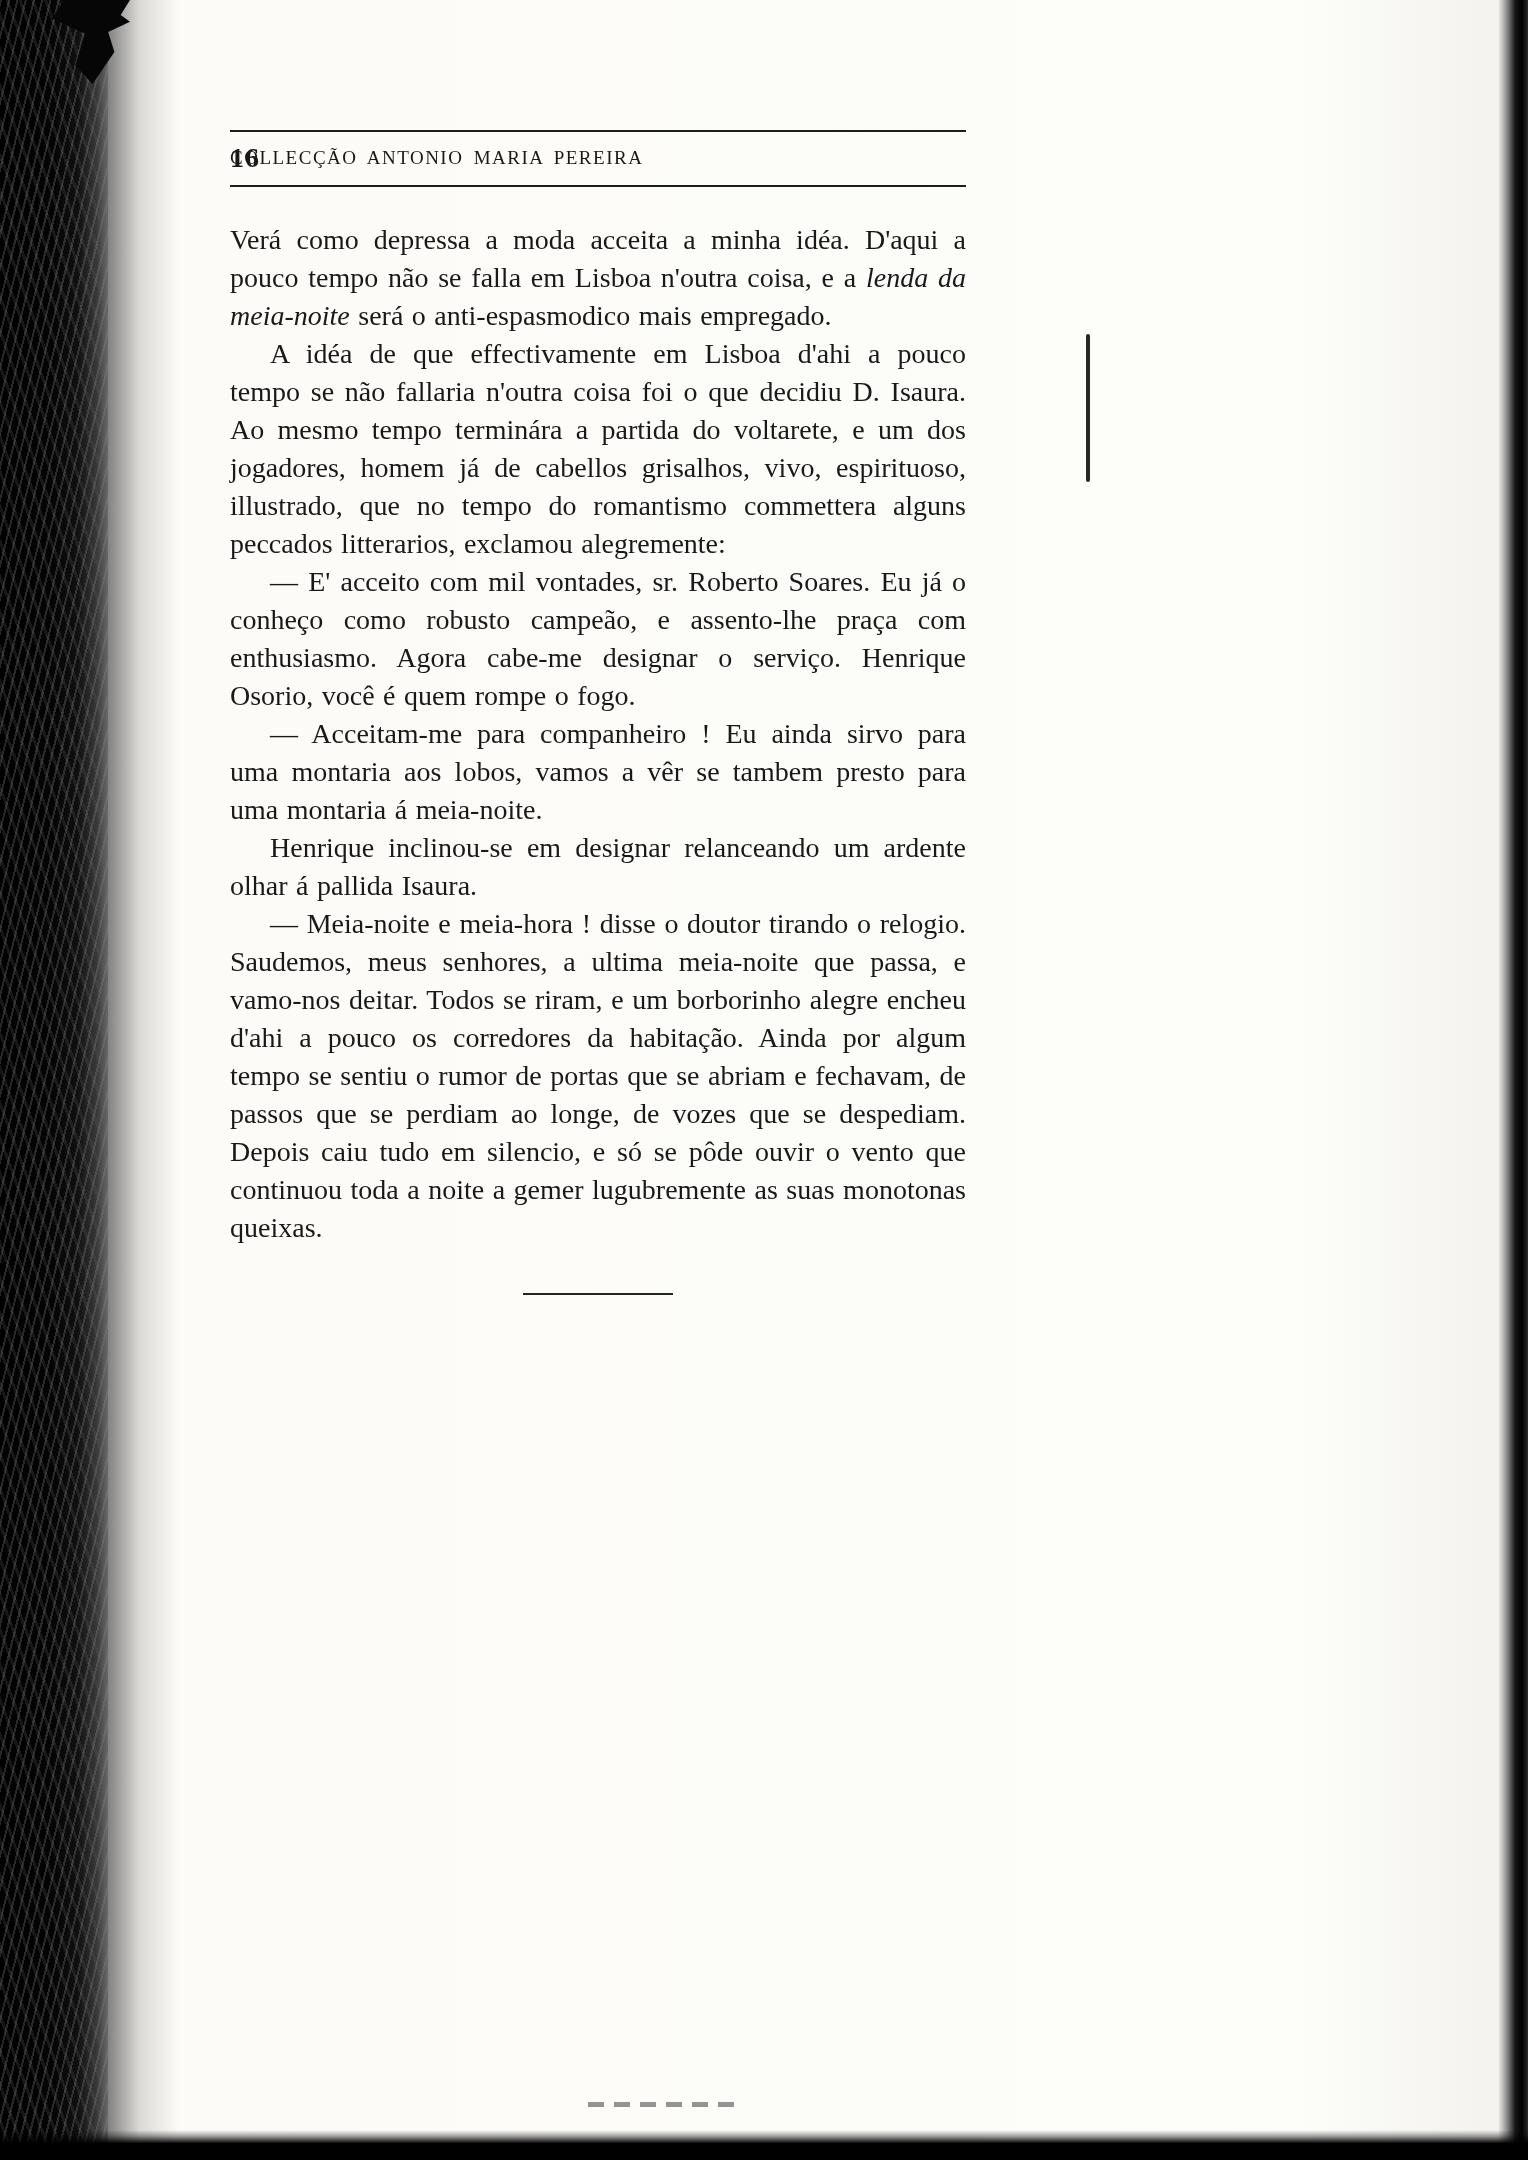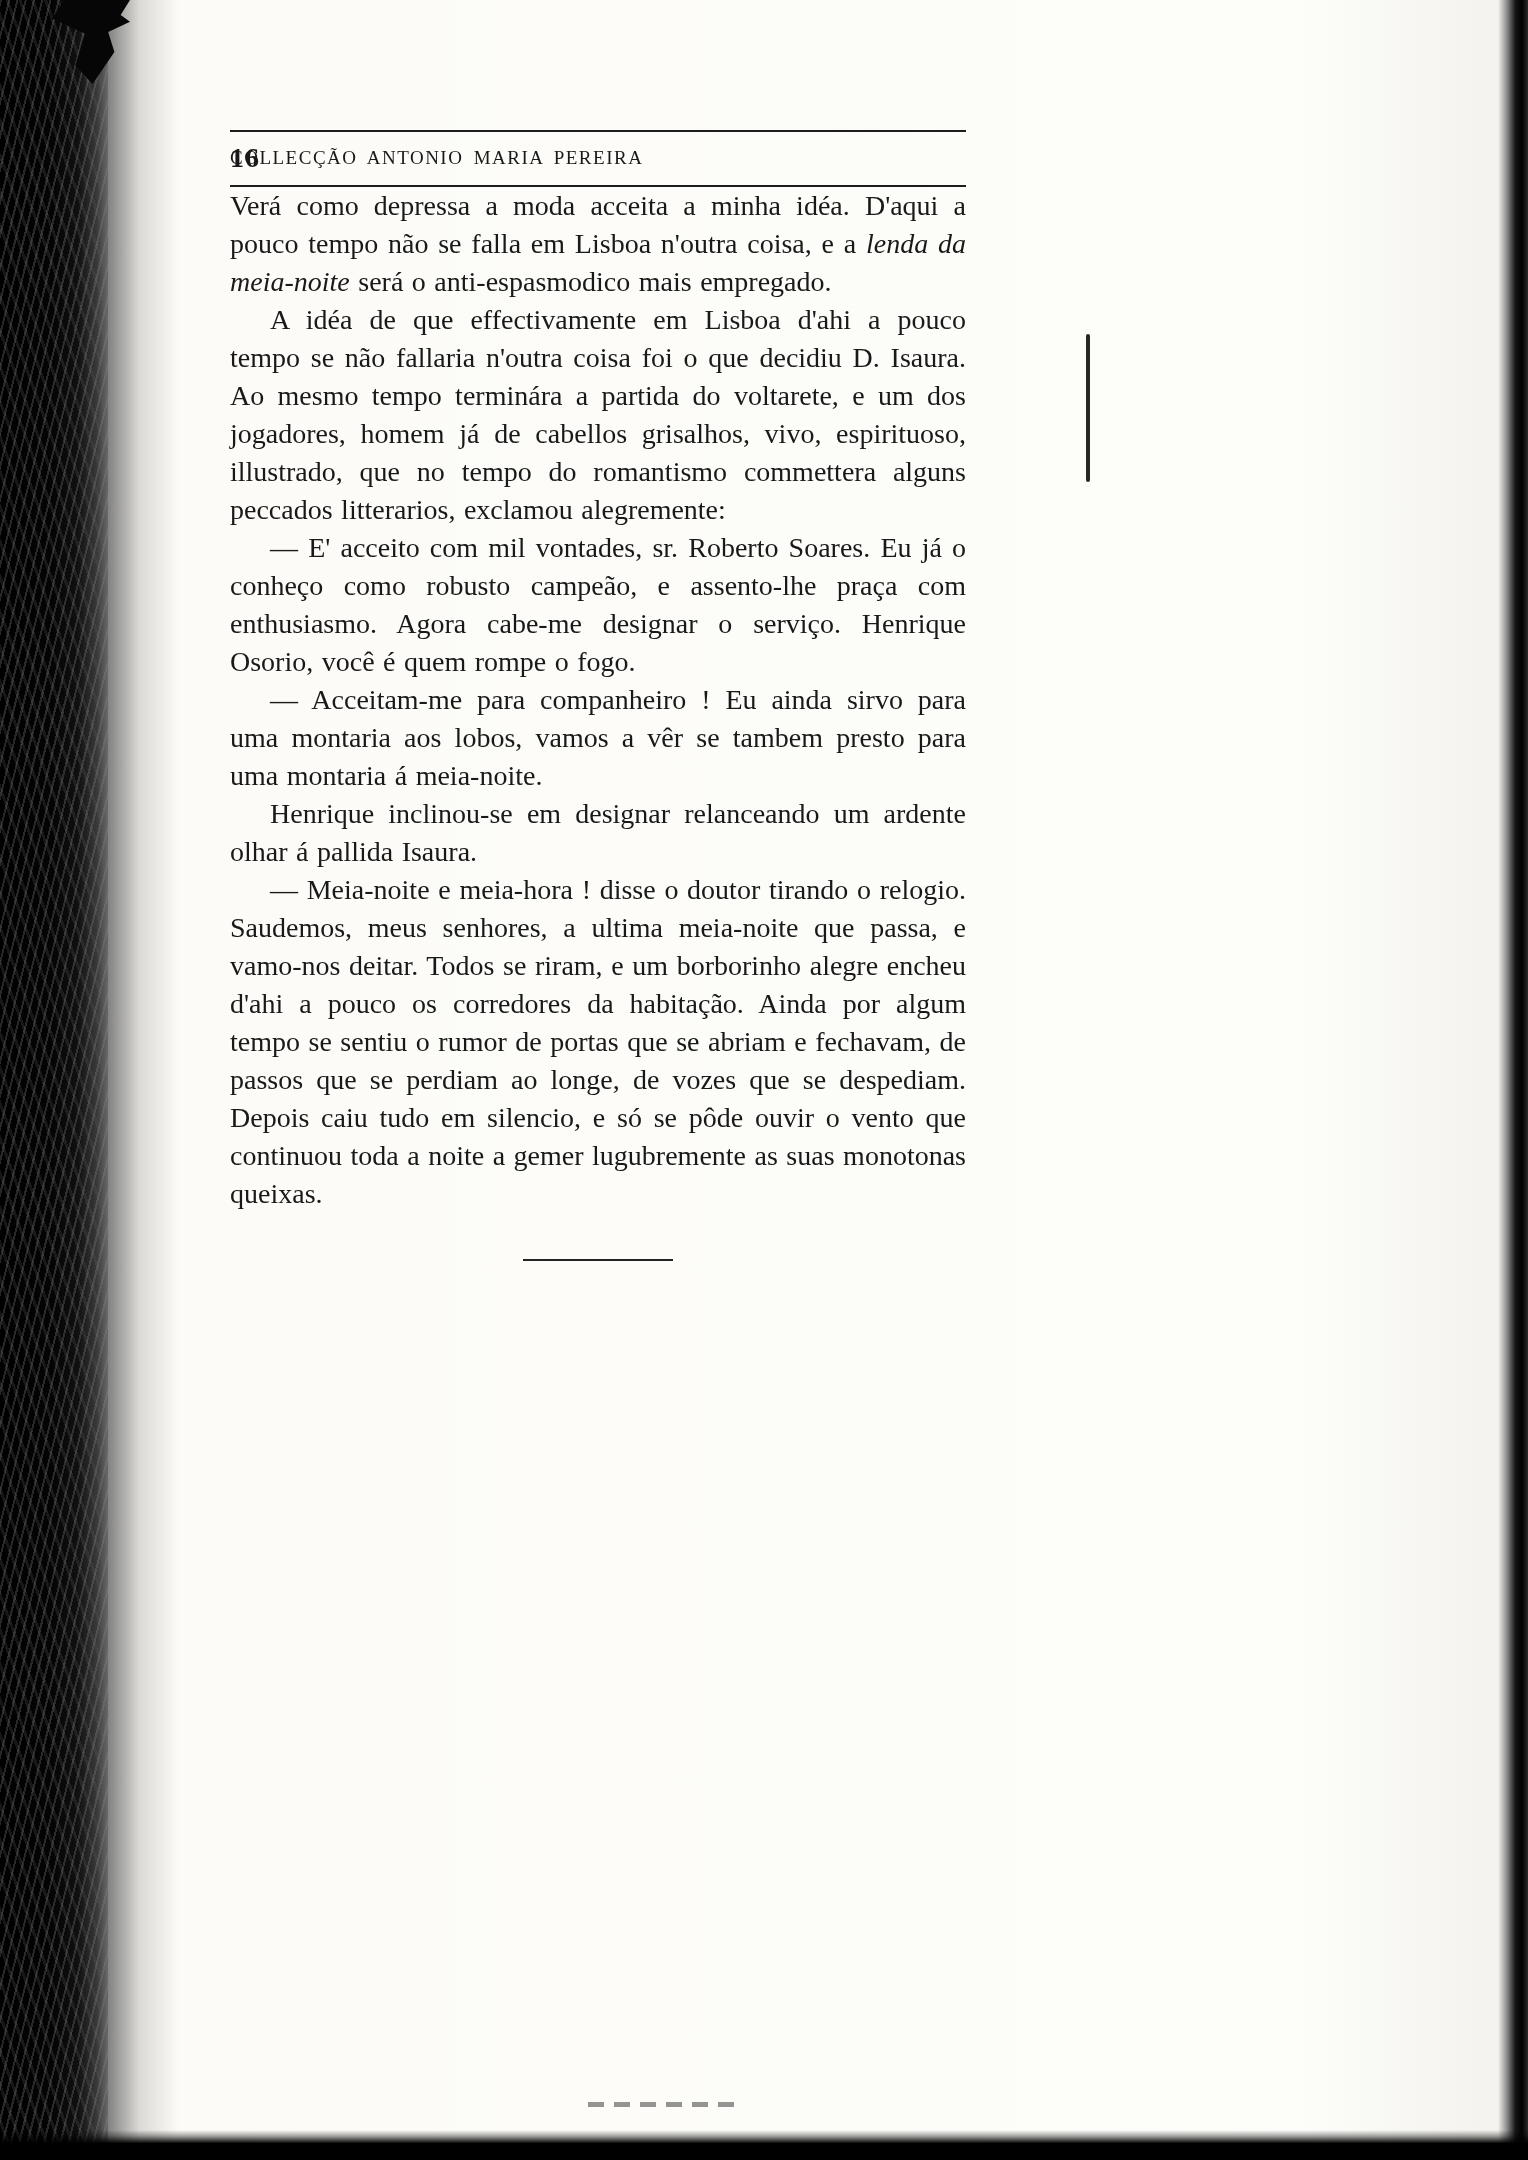--- a/index.html
+++ b/index.html
@@ -110,20 +110,21 @@
   .header-title {
     display: block;
     text-align: left;
     font-size: 19px;
     font-weight: normal;
     letter-spacing: 1.5px;
     word-spacing: 4px;
   }
 
   .body-text {
+    margin-top: 34px;
     font-size: 28px;
     line-height: 38px;
     word-spacing: 1.5px;
   }
   .body-text p {
     margin: 0;
     text-align: justify;
     text-indent: 40px;
   }
   .body-text p.noindent {

